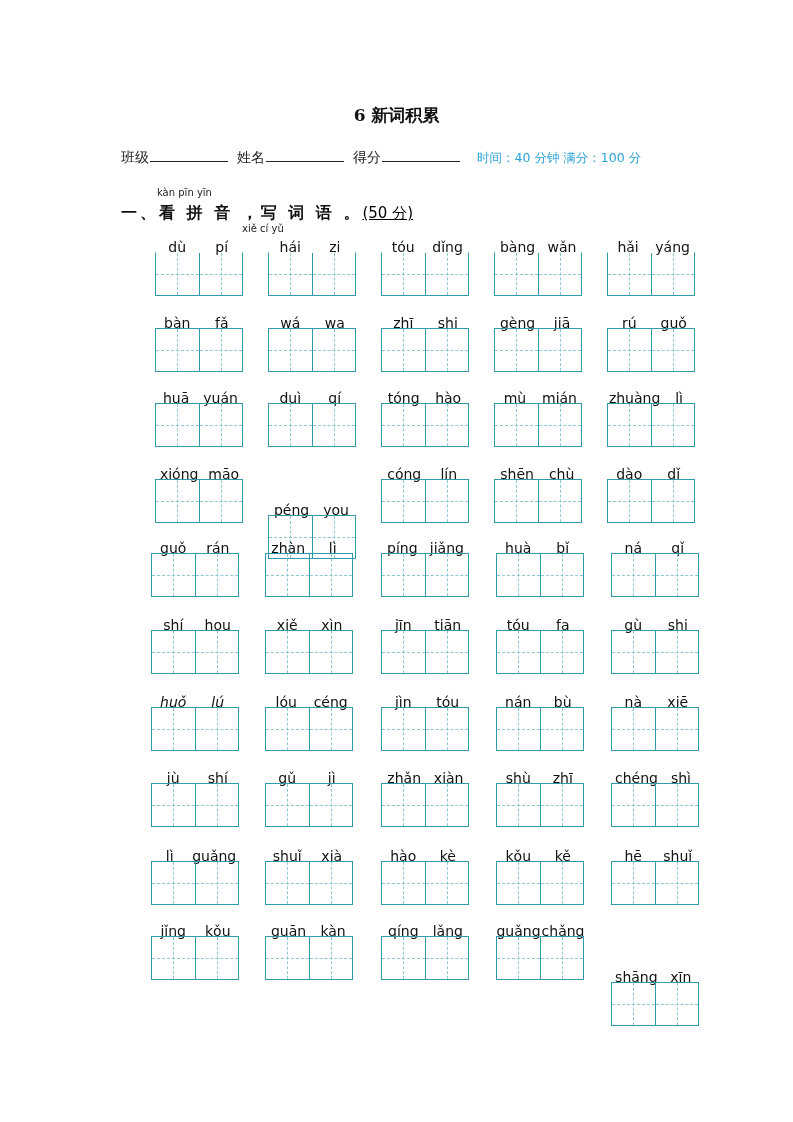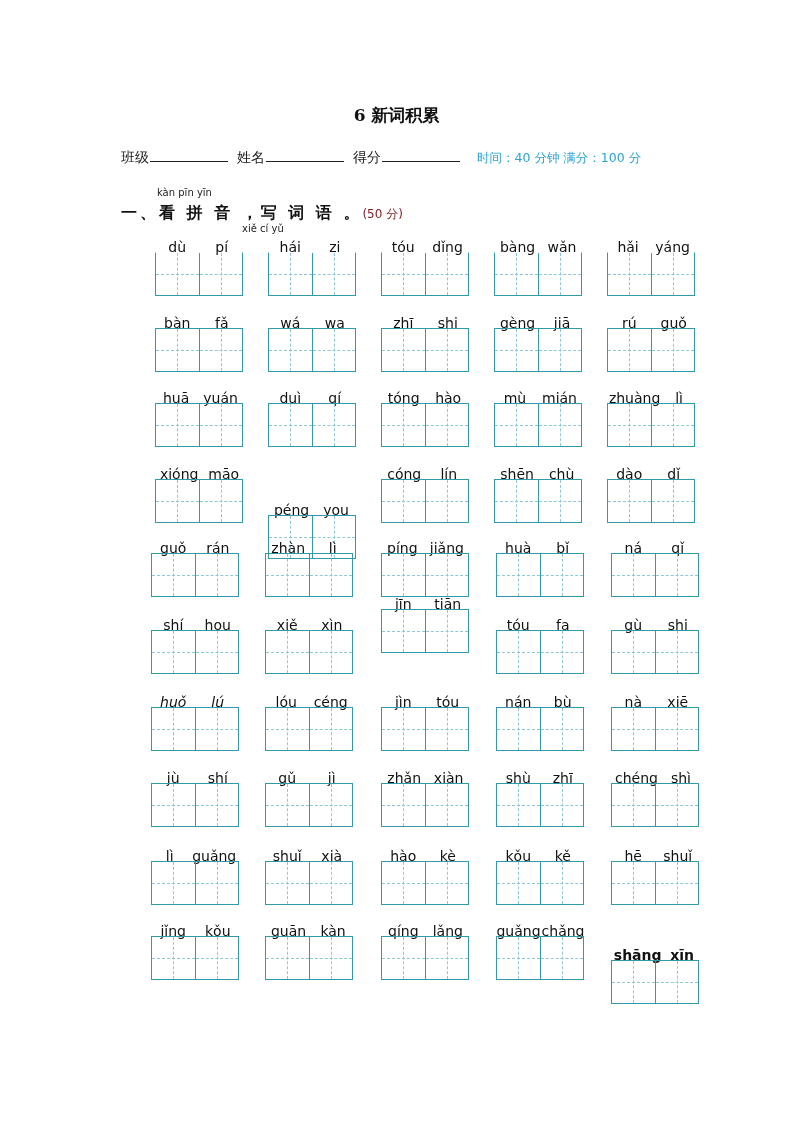--- a/index.html
+++ b/index.html
@@ -25,21 +25,21 @@
       position: absolute; top: 187px; left: 121px;
     }
     .section .ruby-line {
       font-size: 10px; color: #222; position: absolute; top: 0; white-space: nowrap;
     }
     .section .heading {
       position: absolute; top: 16px; left: 0; white-space: nowrap;
       font-size: 16px; font-weight: bold; letter-spacing: 3px; color: #111;
     }
     .section .heading .score {
-      font-weight: normal; font-size: 12px; letter-spacing: 0; color: #7f1d1d;
+      font-weight: normal; font-size: 15px; letter-spacing: 0; color: #000000; text-decoration: underline;
     }
     .item { position: absolute; width: 89px; }
     .item .pinyin {
       display: flex; justify-content: space-around; height: 16px;
       font-size: 14px; color: #111; white-space: nowrap; line-height: 16px;
     }
     .item .pinyin span { display: inline-block; min-width: 30px; text-align: center; }
     .grid {
       position: absolute; left: 0; top: 11px; width: 88px; height: 44px;
       box-sizing: border-box; border: 1.5px solid #2f9aa8; display: flex;
@@ -510,21 +510,21 @@
         <div class="cell">
           <div class="v"></div>
           <div class="h"></div>
         </div>
         <div class="cell">
           <div class="v"></div>
           <div class="h"></div>
         </div>
       </div>
     </div>
-    <div class="item" style="left: 381px; top: 596px;">
+    <div class="item" style="left: 381px; top: 617px;">
       <div class="pinyin">
         <span>jīn</span>
         <span>tiān</span>
       </div>
       <div class="grid" style="top: 13px;">
         <div class="cell">
           <div class="v"></div>
           <div class="h"></div>
         </div>
         <div class="cell">
@@ -862,21 +862,21 @@
         <div class="cell">
           <div class="v"></div>
           <div class="h"></div>
         </div>
         <div class="cell">
           <div class="v"></div>
           <div class="h"></div>
         </div>
       </div>
     </div>
-    <div class="item" style="left: 611px; top: 947px; font-weight: bold;">
+    <div class="item" style="left: 611px; top: 969px;">
       <div class="pinyin">
         <span>shāng</span>
         <span>xīn</span>
       </div>
       <div class="grid" style="top: 13px;">
         <div class="cell">
           <div class="v"></div>
           <div class="h"></div>
         </div>
         <div class="cell">

